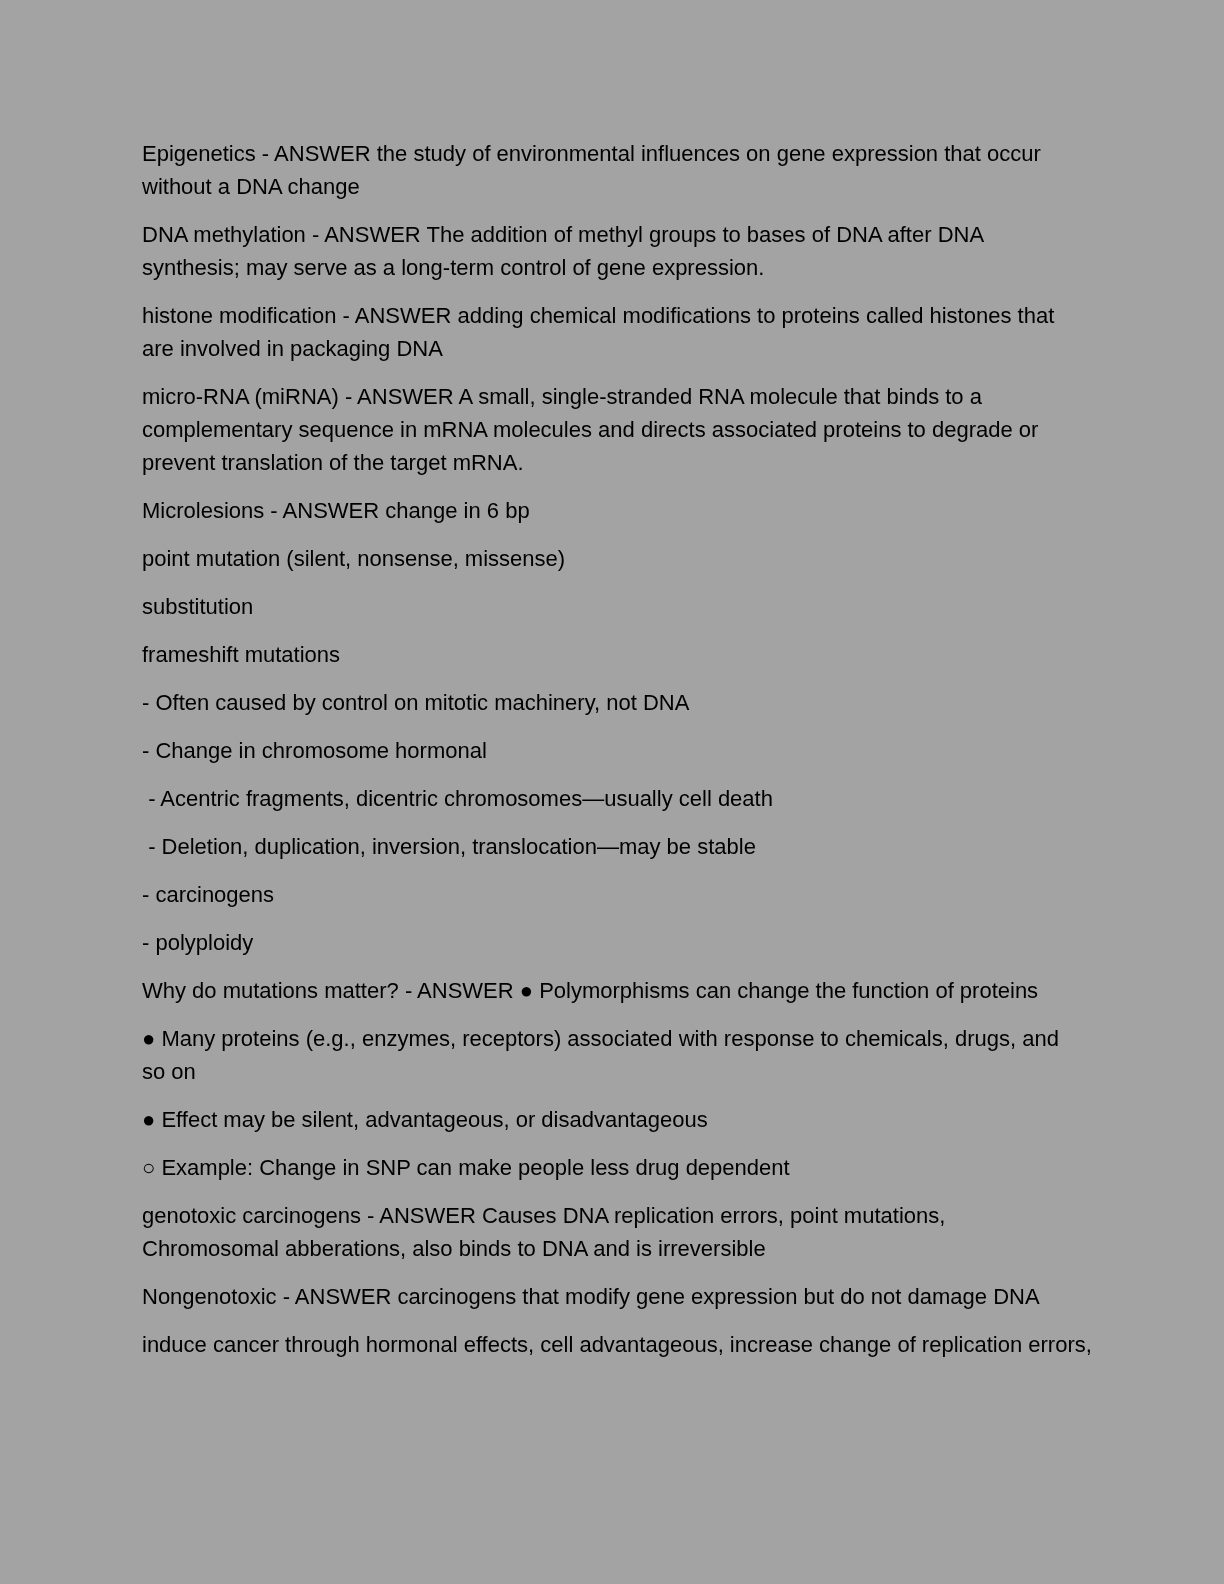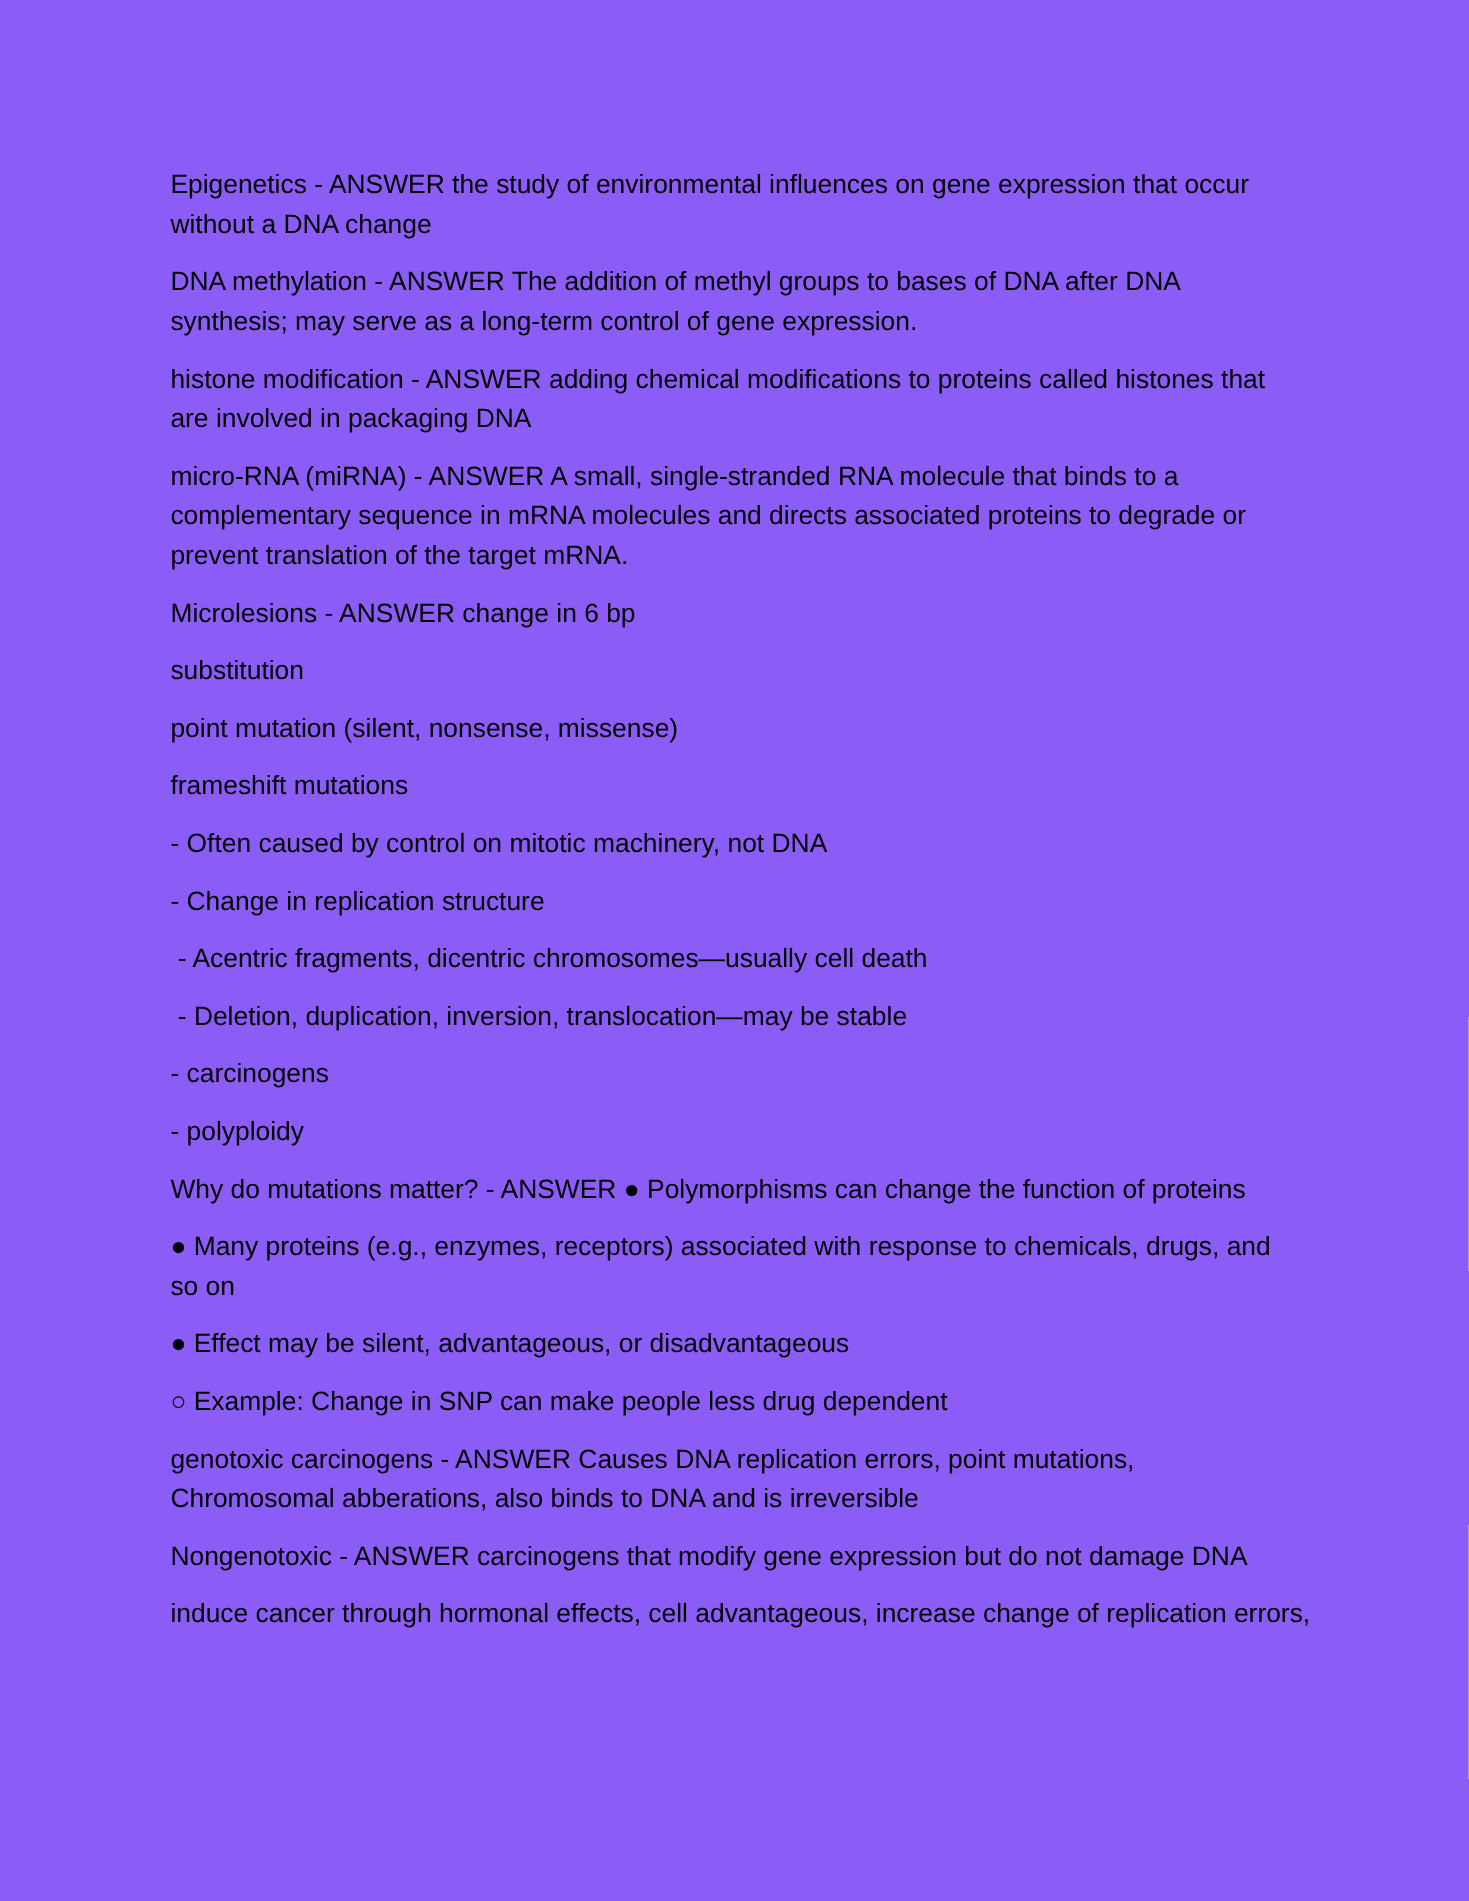--- a/index.html
+++ b/index.html
@@ -4,21 +4,21 @@
 <style>
   html, body {
     margin: 0;
     padding: 0;
     background: #ffffff;
   }
   .page {
     position: relative;
     width: 1224px;
     height: 1584px;
-    background: #8b5cf6;
+    background: #a3a3a3;
     overflow: hidden;
     font-family: "Liberation Sans", "DejaVu Sans", sans-serif;
   }
   .content {
     position: absolute;
     left: 142px;
     top: 137px;
     width: 1010px;
   }
   .para {
@@ -38,25 +38,25 @@
     <p class="para">Epigenetics - ANSWER the study of environmental influences on gene expression that occur
 without a DNA change</p>
     <p class="para">DNA methylation - ANSWER The addition of methyl groups to bases of DNA after DNA
 synthesis; may serve as a long-term control of gene expression.</p>
     <p class="para">histone modification - ANSWER adding chemical modifications to proteins called histones that
 are involved in packaging DNA</p>
     <p class="para">micro-RNA (miRNA) - ANSWER A small, single-stranded RNA molecule that binds to a
 complementary sequence in mRNA molecules and directs associated proteins to degrade or
 prevent translation of the target mRNA.</p>
     <p class="para">Microlesions - ANSWER change in 6 bp</p>
+    <p class="para">point mutation (silent, nonsense, missense)</p>
     <p class="para">substitution</p>
-    <p class="para">point mutation (silent, nonsense, missense)</p>
     <p class="para">frameshift mutations</p>
     <p class="para">- Often caused by control on mitotic machinery, not DNA</p>
-    <p class="para">- Change in replication structure</p>
+    <p class="para">- Change in chromosome hormonal</p>
     <p class="para"> - Acentric fragments, dicentric chromosomes—usually cell death</p>
     <p class="para"> - Deletion, duplication, inversion, translocation—may be stable</p>
     <p class="para">- carcinogens</p>
     <p class="para">- polyploidy</p>
     <p class="para">Why do mutations matter? - ANSWER ● Polymorphisms can change the function of proteins</p>
     <p class="para">● Many proteins (e.g., enzymes, receptors) associated with response to chemicals, drugs, and
 so on</p>
     <p class="para">● Effect may be silent, advantageous, or disadvantageous</p>
     <p class="para">○ Example: Change in SNP can make people less drug dependent</p>
     <p class="para">genotoxic carcinogens - ANSWER Causes DNA replication errors, point mutations,

